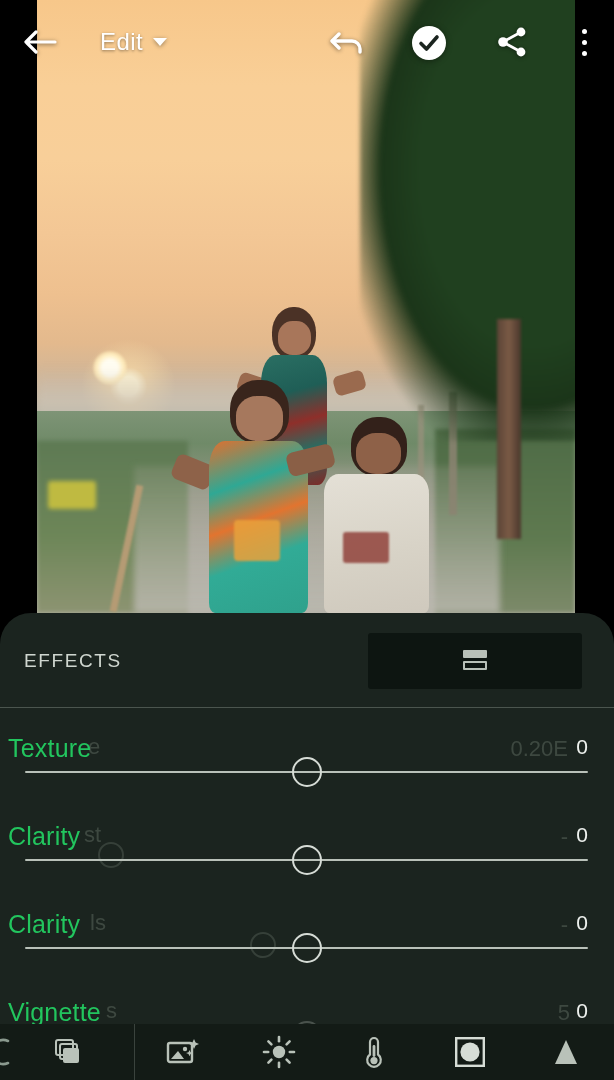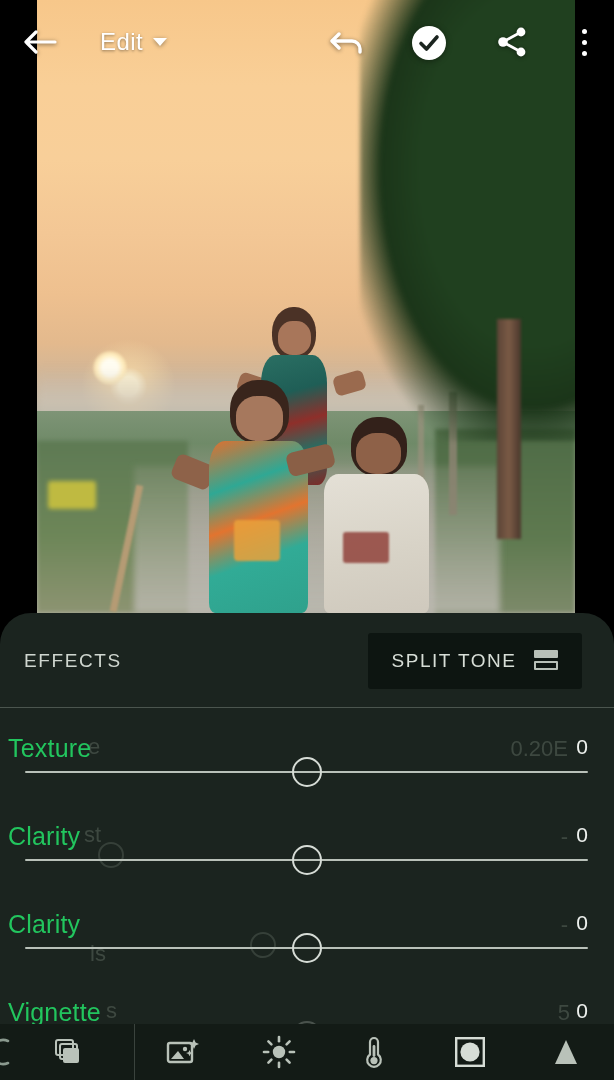--- a/index.html
+++ b/index.html
@@ -359,21 +359,20 @@
       </div>
     </div>
   </div>
 
   <div class="panel">
 
     <div class="panel-head">
       <div class="effects-title">EFFECTS</div>
 
       <div class="splittone-btn">
-        <span class="splittone-label">SPLIT TONE</span>
         <span class="st-icon">
           <i></i>
             <i class="b"></i>
         </span>
       </div>
     </div>
 
     <div class="divider"></div>
 
     <div class="rows">
@@ -393,21 +392,21 @@
         <span class="ghost" style="right:46px; top:28px;">-</span>
         <div class="ghost-knob" style="left:98px; top:46px;"></div>
         <span class="lbl">Clarity</span>
         <span class="val">0</span>
         <div class="track">
           <div class="knob" style="left:50%;"></div>
         </div>
       </div>
 
       <div class="row">
-        <span class="ghost" style="left:90px; top:26px;margin-top:31px;">ls</span>
+        <span class="ghost" style="left:90px; top:26px;">ls</span>
         <span class="ghost" style="right:46px; top:28px;">-</span>
         <div class="ghost-knob" style="left:250px; top:48px;"></div>
         <span class="lbl">Clarity</span>
         <span class="val">0</span>
         <div class="track">
           <div class="knob" style="left:50%;"></div>
         </div>
       </div>
 
       <div class="row">

